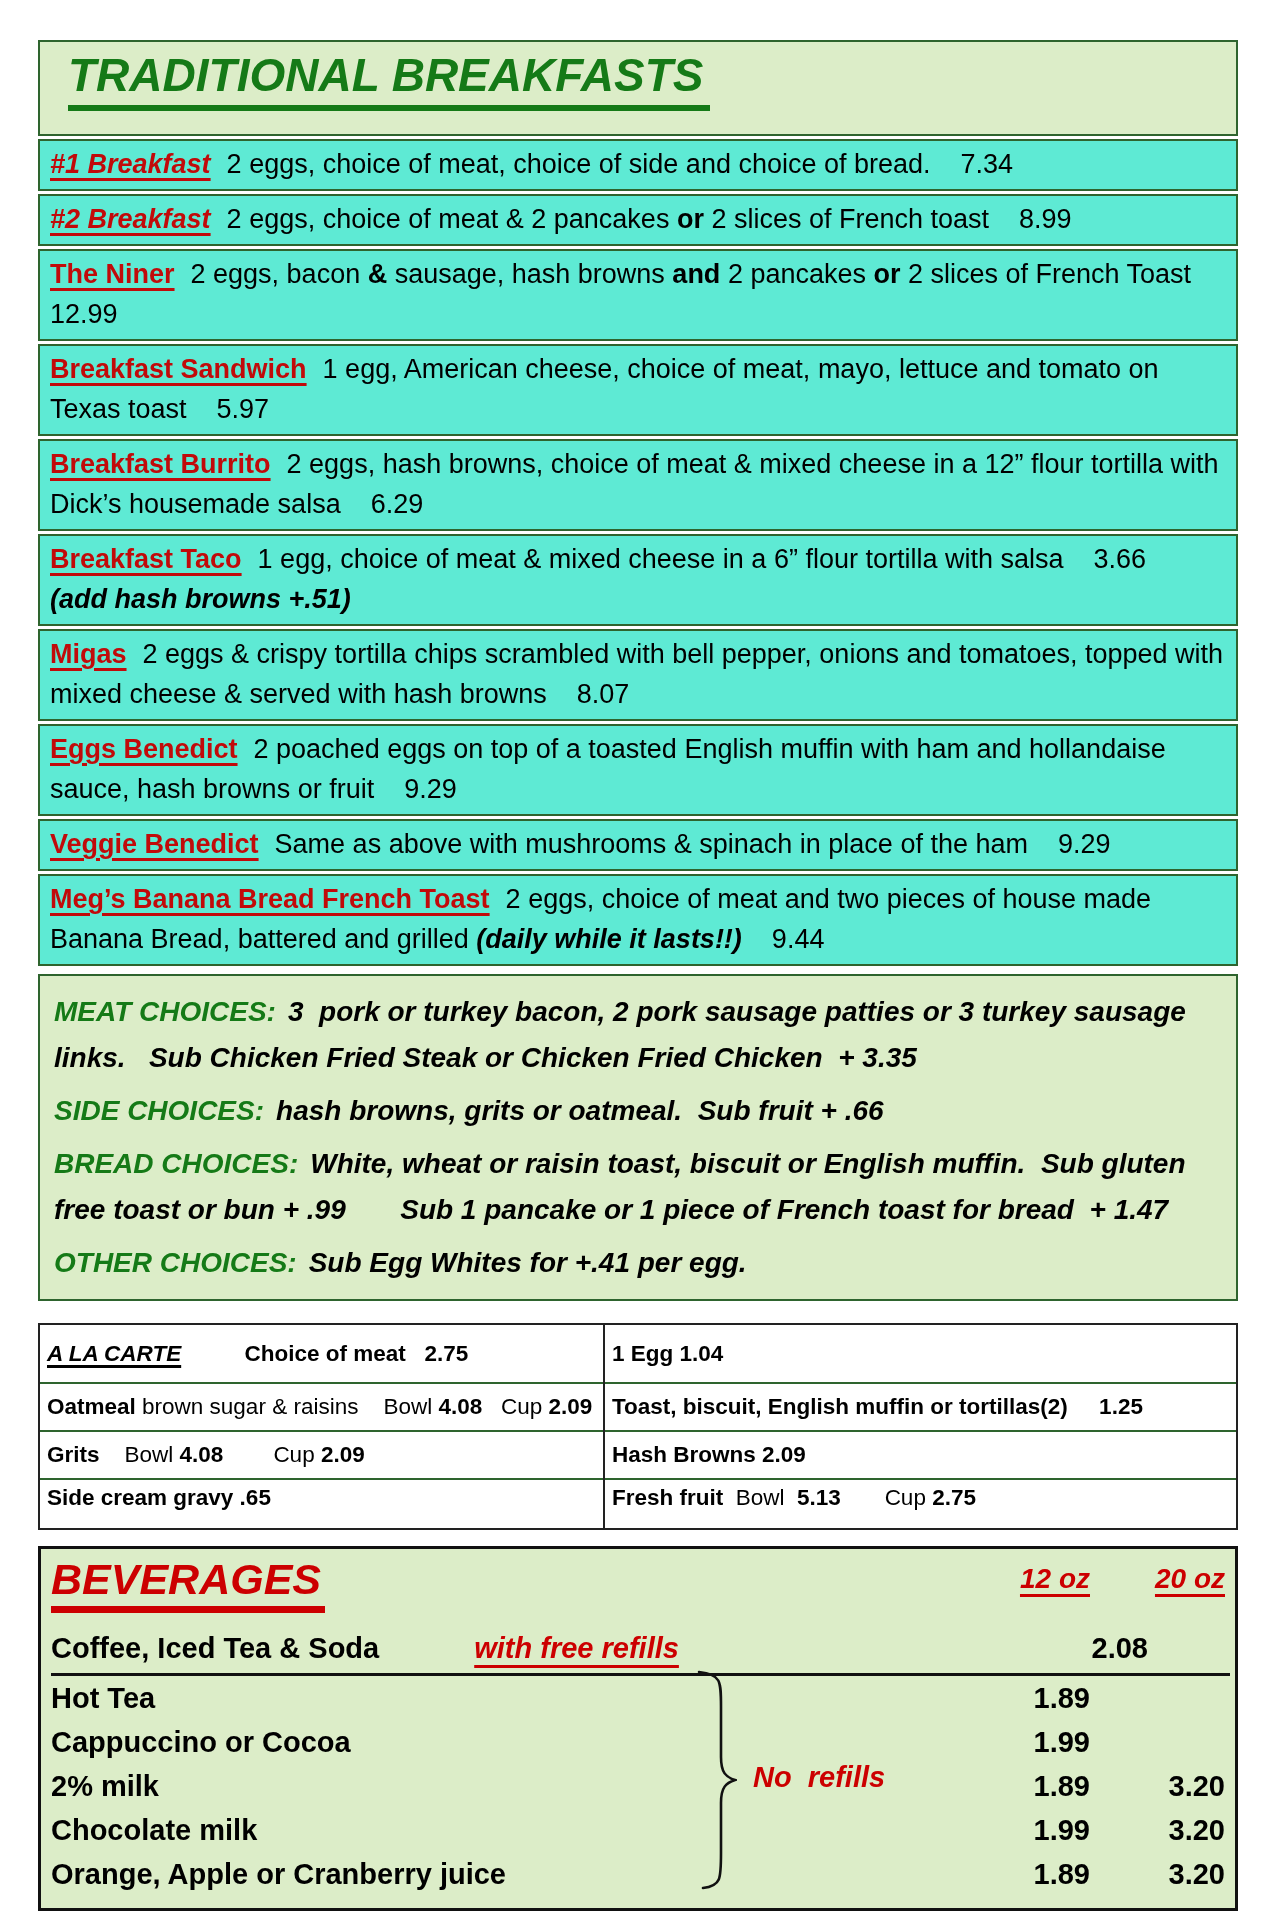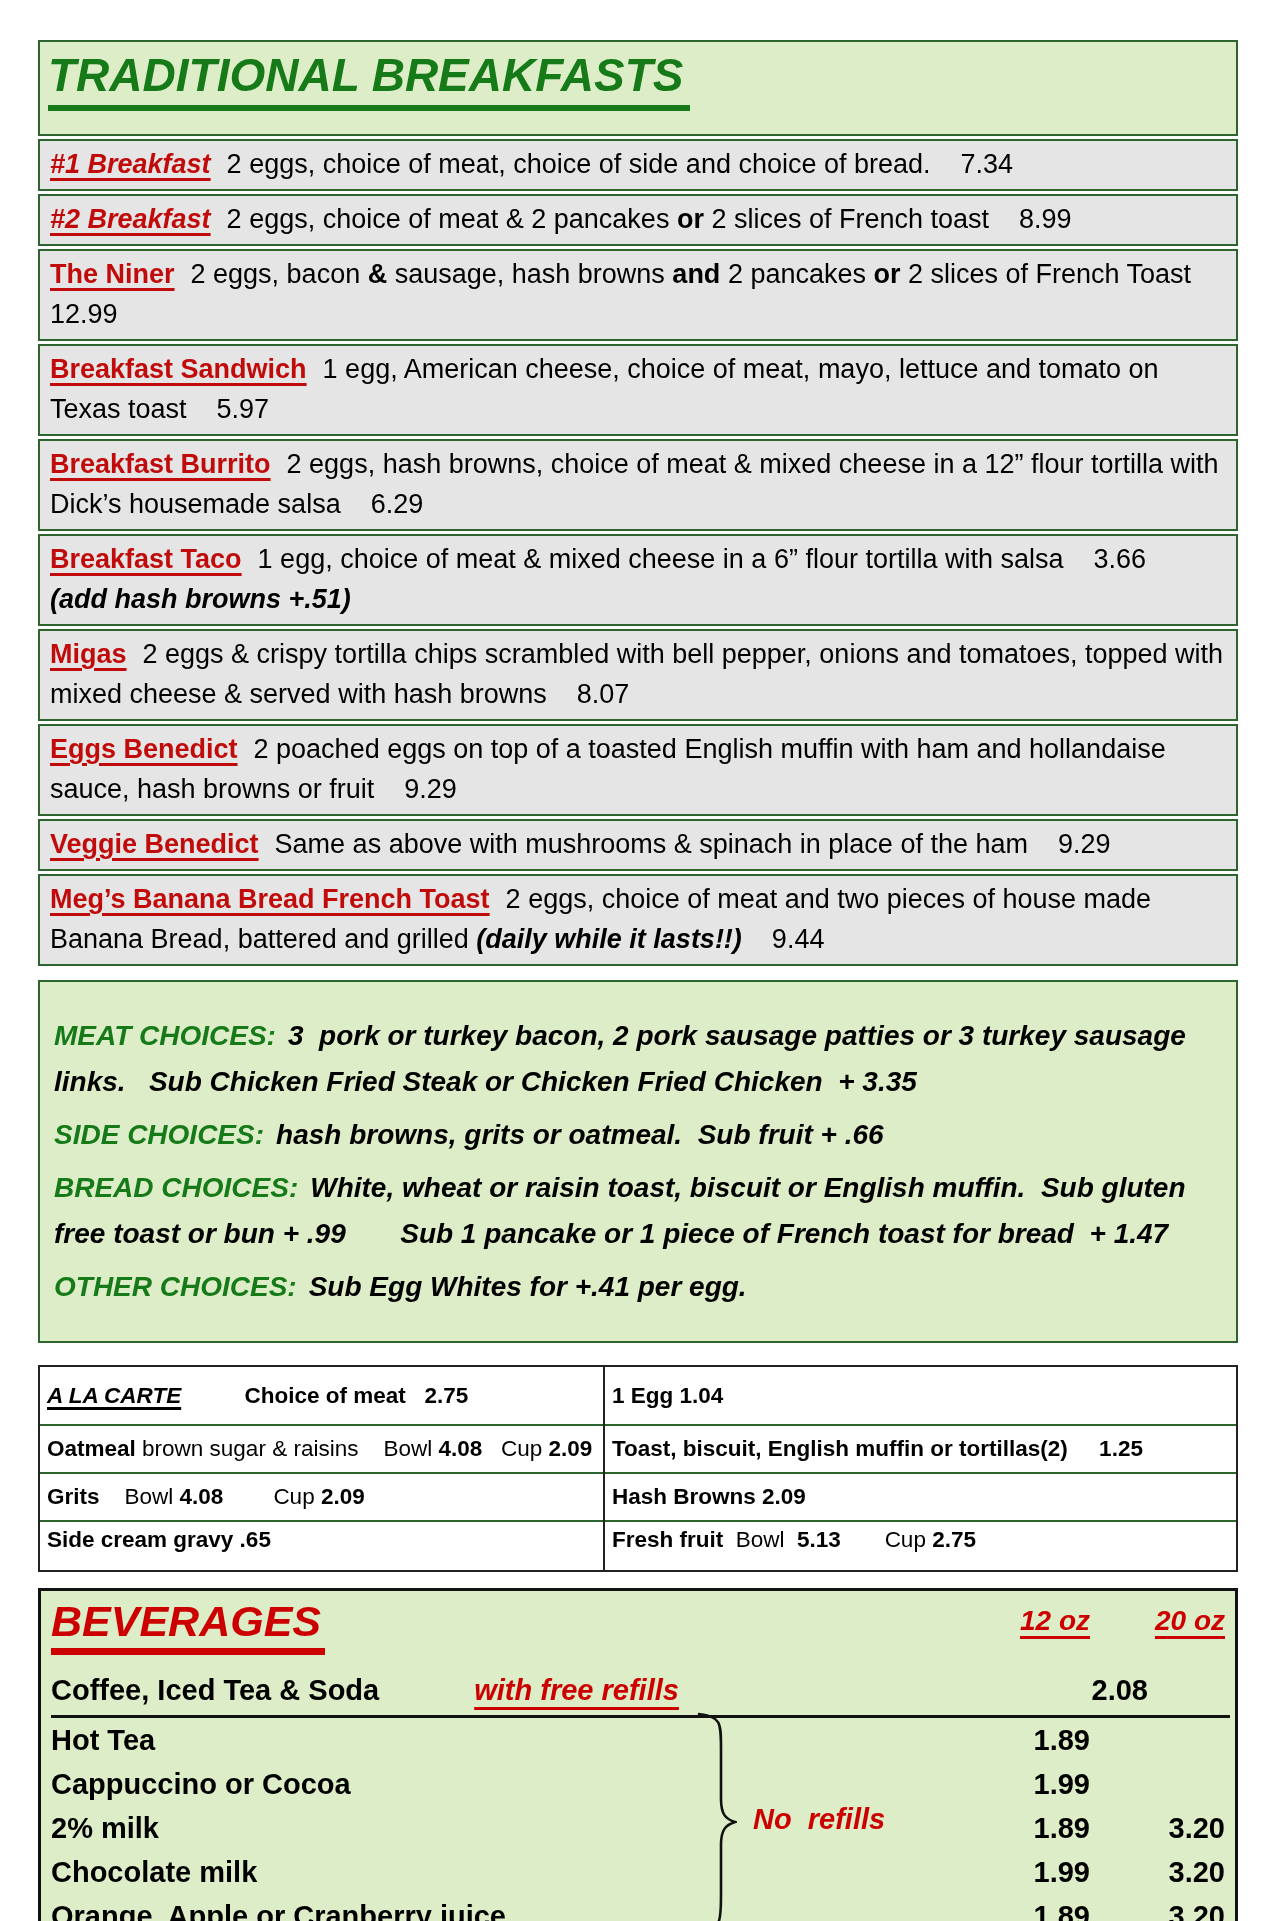--- a/index.html
+++ b/index.html
@@ -5,35 +5,35 @@
   html,body{margin:0;padding:0;}
   body{
     width:1281px;height:1921px;background:#ffffff;position:relative;
     font-family:"Liberation Sans",sans-serif;color:#000;overflow:hidden;
   }
   .page{position:absolute;left:38px;top:40px;width:1200px;}
 
   
   .panel{background:var(--green-bg,#dcedc8);border:2px solid var(--green-border,#2e642e);box-sizing:border-box;}
 
-  .title-panel{height:96px;padding:6px 8px 0;}
+  .title-panel{height:96px;padding:6px 28px 0;}
   .title-panel h1{margin:0;font-size:46px;font-style:italic;font-weight:bold;color:var(--green-text,#157a17);}
   .title-panel h1 span{display:inline-block;border-bottom:6px solid var(--green-text,#157a17);padding-bottom:3px;padding-right:6px;}
 
   
-  .item-row{background:#e5e5e5;border:2px solid var(--green-border,#2e642e);box-sizing:border-box;
+  .item-row{background:#5eead4;border:2px solid var(--green-border,#2e642e);box-sizing:border-box;
     margin-top:3px;padding:3px 10px 5px;font-size:27px;line-height:40px;}
   .item-name{color:var(--red-name,#c10a0a);font-weight:bold;white-space:pre-wrap;
     text-decoration:underline;text-decoration-thickness:3px;text-underline-offset:5px;margin-right:16px;}
   .item-name.it{font-style:italic;}
   .item-desc{white-space:pre-wrap;}
   .item-note{font-weight:bold;font-style:italic;}
 
   
-  .choices-panel{margin-top:14px;padding:24px 14px;font-size:28px;line-height:46px;}
+  .choices-panel{margin-top:8px;padding:6px 14px;font-size:28px;line-height:46px;}
   .choice-line{margin:7px 0;font-weight:bold;font-style:italic;white-space:pre-wrap;}
   .choice-label{color:var(--green-text,#157a17);margin-right:12px;}
 
   
   .alc-table{margin-top:22px;border:2px solid #222;display:grid;grid-template-columns:563px 1fr;background:#fff;box-sizing:border-box;}
   .alc-col + .alc-col{border-left:2px solid #222;}
   .alc-row{height:48px;display:flex;align-items:center;padding:0 7px;font-size:22.5px;
     white-space:pre-wrap;border-top:2px solid var(--green-border,#2e642e);box-sizing:border-box;}
   .alc-row:first-child{border-top:none;height:57px;gap:32px;}
   .alc-row:last-child{height:50px;align-items:flex-start;padding-top:5px;}

